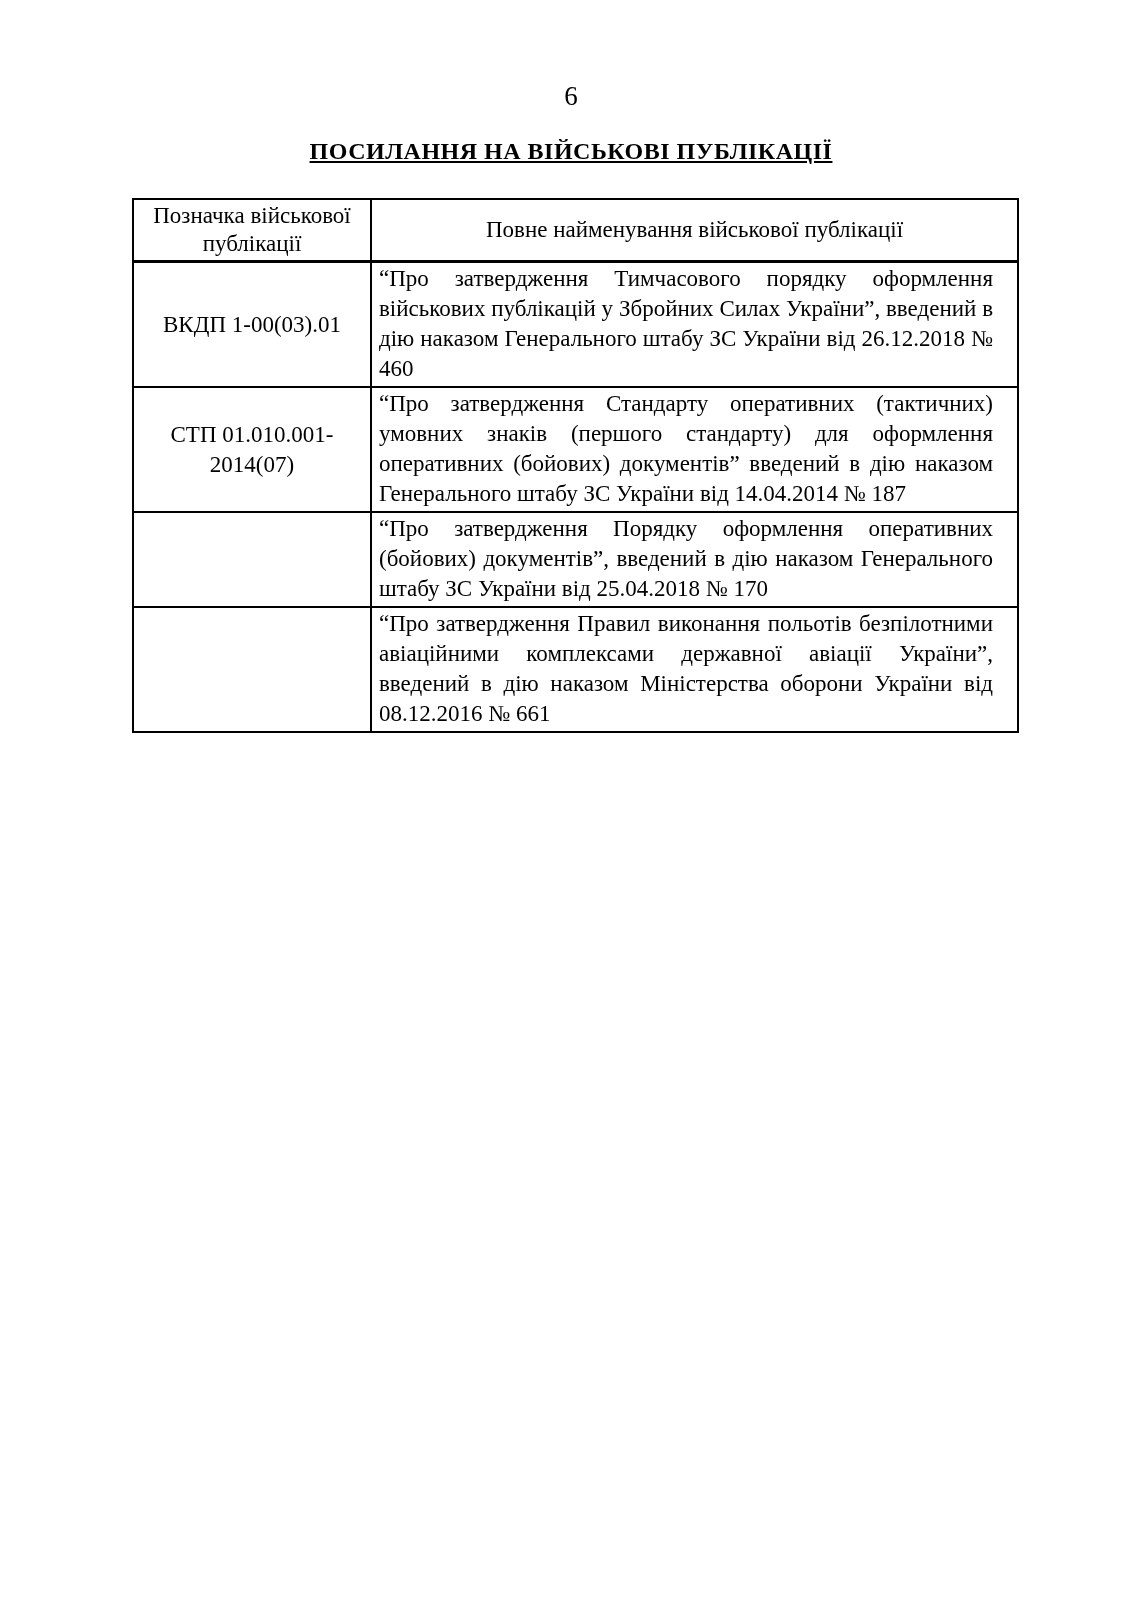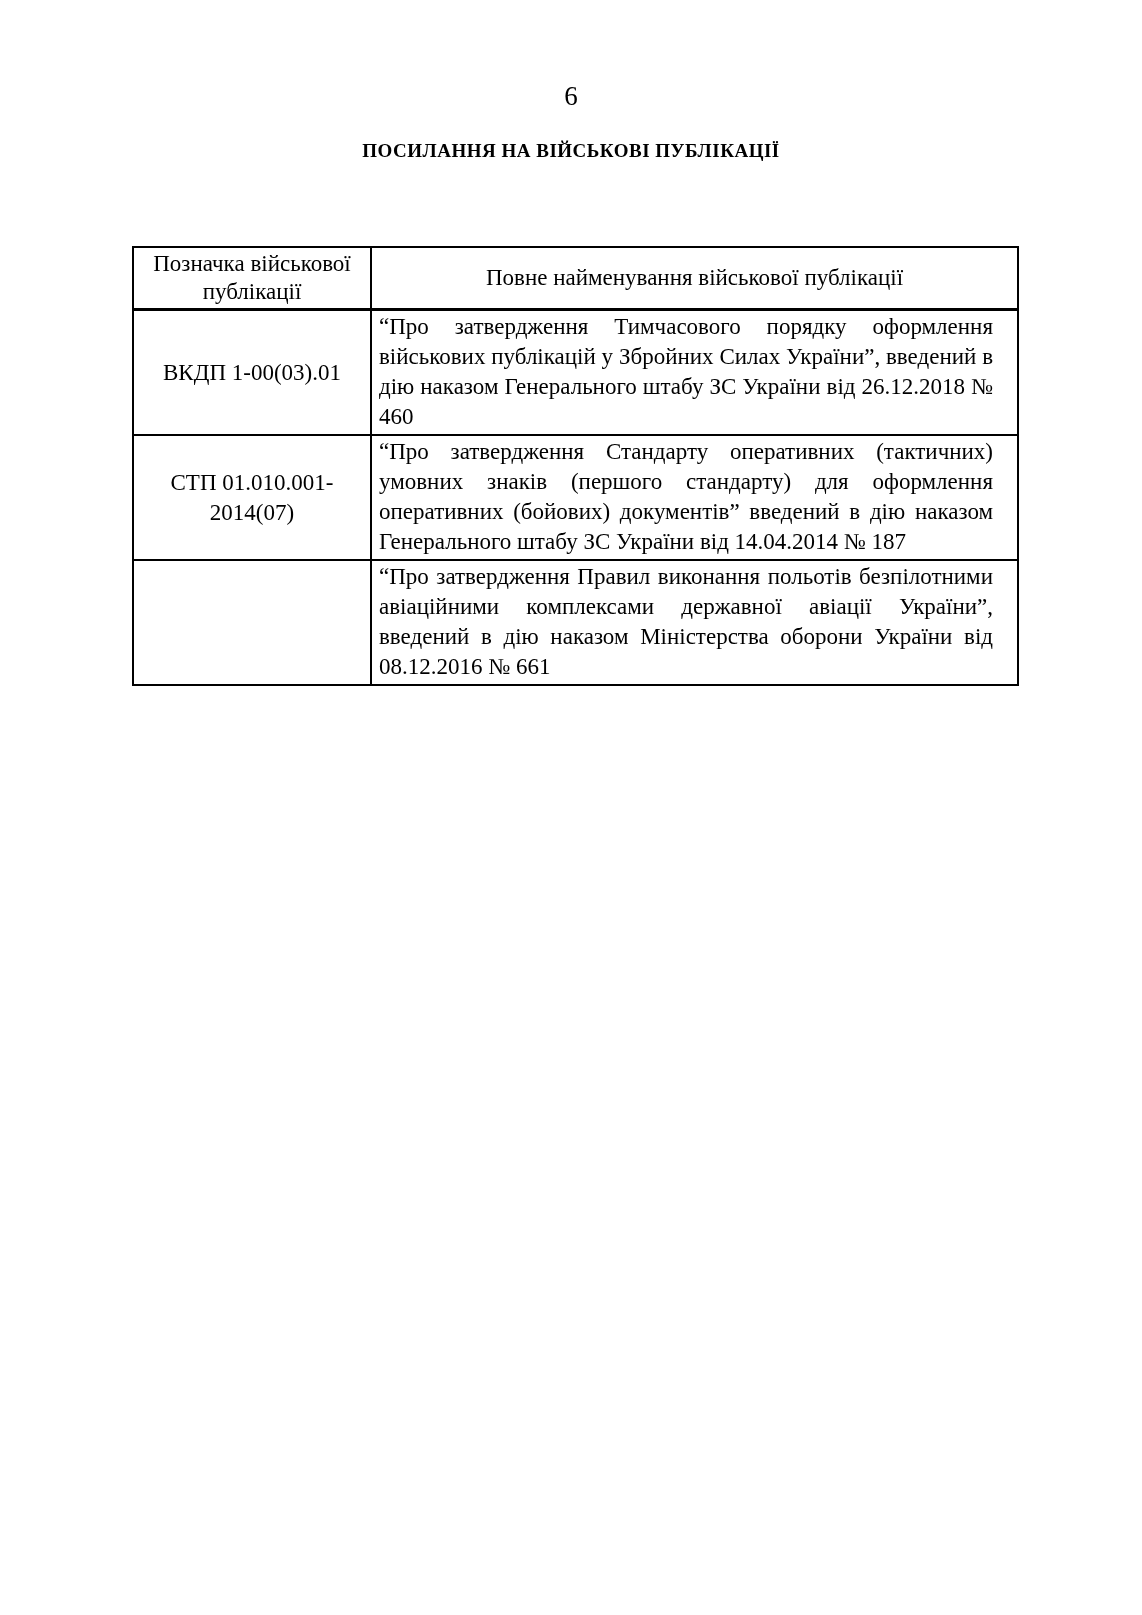--- a/index.html
+++ b/index.html
@@ -17,34 +17,34 @@
   }
   .page-number {
     padding-top: 82px;
     text-align: center;
     font-size: 27px;
     line-height: 28px;
   }
   .doc-title {
     margin-top: 26px;
     text-align: center;
-    font-size: 19px;
+    font-size: 24px;
     line-height: 30px;
     font-weight: bold;
     letter-spacing: 0.5px;
+    text-decoration: underline;
   }
   .refs-table {
     position: absolute;
     left: 132px;
     top: 198px;
     width: 885px;
     border-collapse: collapse;
     table-layout: fixed;
     font-size: 23px;
-    margin-top: 48px;
   }
   .refs-table col.col-designation { width: 238px; }
   .refs-table col.col-fullname    { width: 647px; }
   .refs-table td, .refs-table th {
     border: 2px solid #000000;
     vertical-align: middle;
     font-weight: normal;
   }
   .refs-table thead th {
     border-bottom-width: 3px;
@@ -85,16 +85,20 @@
     <tr>
       <td class="cell-designation">ВКДП 1-00(03).01</td>
       <td class="cell-fullname">“Про затвердження Тимчасового порядку оформлення військових публікацій у Збройних Силах України”, введений в дію наказом Генерального штабу ЗС України від 26.12.2018 № 460</td>
     </tr>
     <tr>
       <td class="cell-designation">СТП 01.010.001-2014(07)</td>
       <td class="cell-fullname">“Про затвердження Стандарту оперативних (тактичних) умовних знаків (першого стандарту) для оформлення оперативних (бойових) документів” введений в дію наказом Генерального штабу ЗС України від 14.04.2014 № 187</td>
     </tr>
     <tr>
       <td class="cell-designation"></td>
+      <td class="cell-fullname">“Про затвердження Порядку оформлення оперативних (бойових) документів”, введений в дію наказом Генерального штабу ЗС України від 25.04.2018 № 170</td>
+    </tr>
+    <tr>
+      <td class="cell-designation"></td>
       <td class="cell-fullname">“Про затвердження Правил виконання польотів безпілотними авіаційними комплексами державної авіації України”, введений в дію наказом Міністерства оборони України від 08.12.2016 № 661</td>
     </tr>
   </tbody>
 </table>
 
 </body></html>

